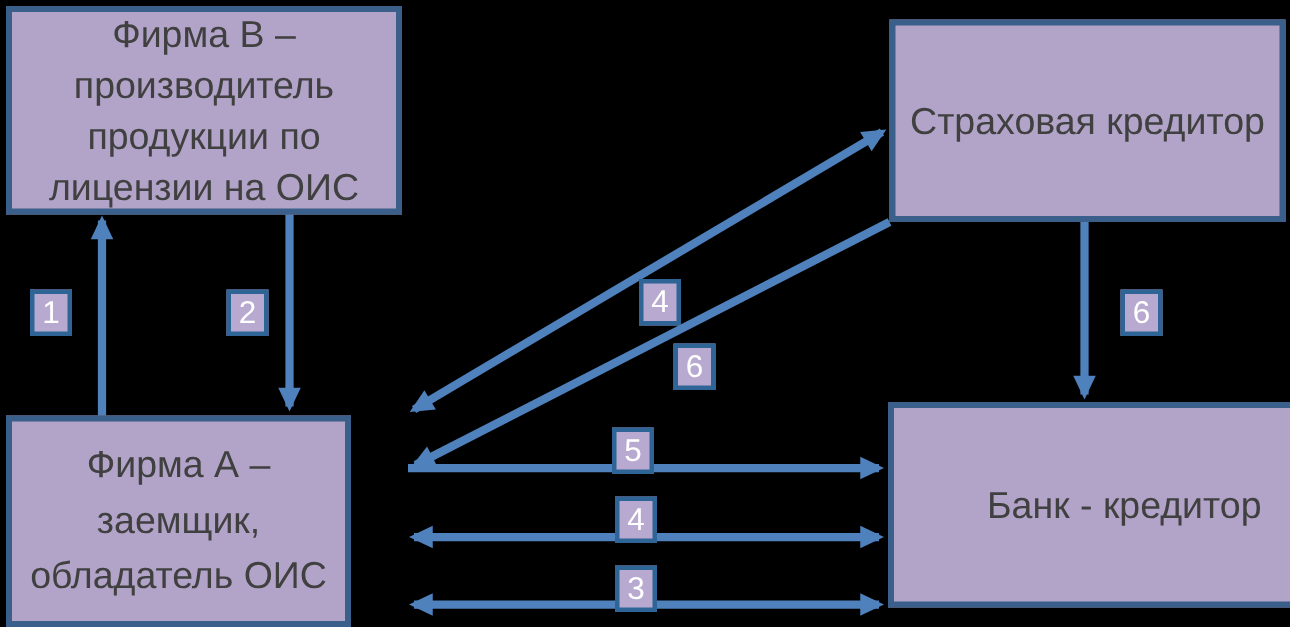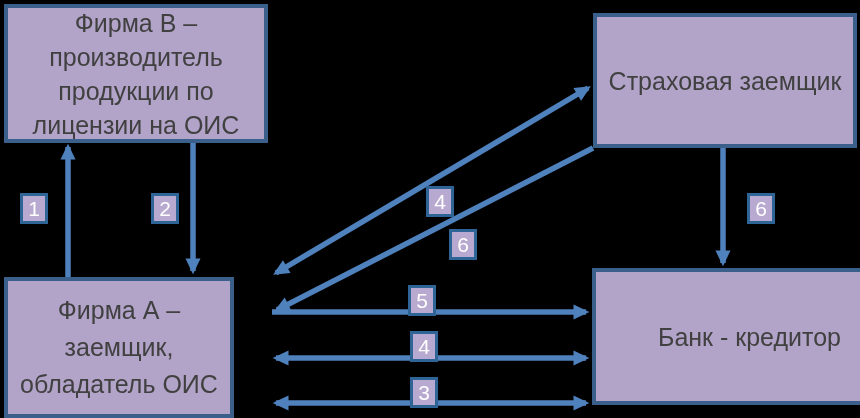--- a/index.html
+++ b/index.html
@@ -55,21 +55,21 @@
   </svg>
 
   <div class="box" id="box-firm-b">
     <span class="box-label">Фирма В –
 производитель
 продукции по
 лицензии на ОИС</span>
   </div>
 
   <div class="box" id="box-insurance">
-    <span class="box-label">Страховая заемщик</span>
+    <span class="box-label">Страховая кредитор</span>
   </div>
 
   <div class="box" id="box-firm-a">
     <span class="box-label">Фирма А –заемщик,
 обладатель ОИС</span>
   </div>
 
   <div class="box" id="box-bank">
     <span class="box-label">Банк - кредитор</span>
   </div>

